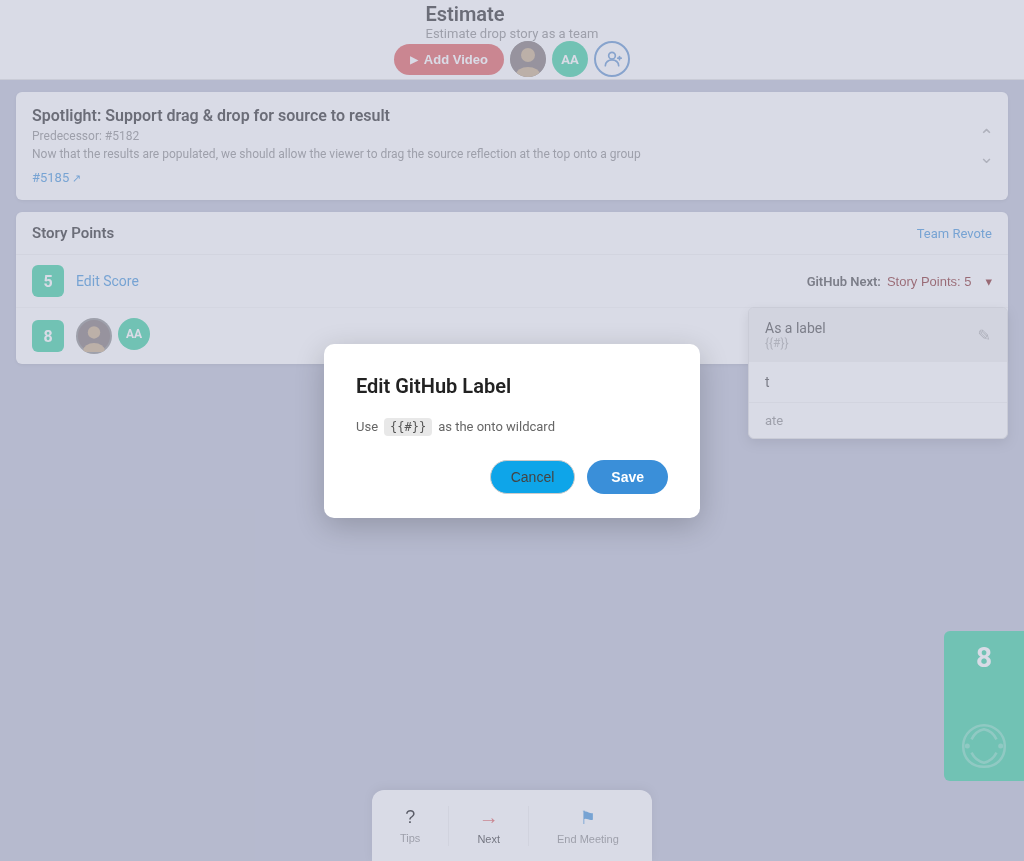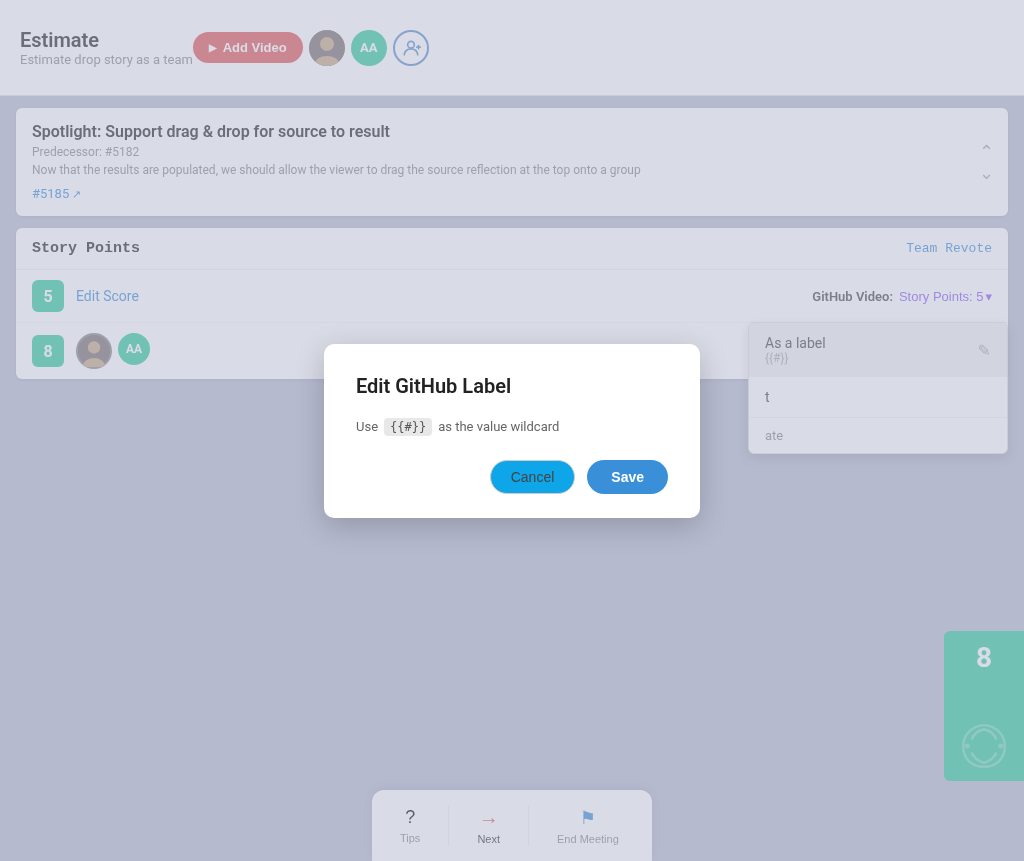--- a/index.html
+++ b/index.html
@@ -8,27 +8,28 @@
       background: #b8bcd0;
       width: 1024px;
       height: 861px;
       overflow: hidden;
       position: relative;
     }
 
     
     .header {
       background: #fff;
-      padding: 28px 20px;
+      padding: 2px 20px;
       display: flex;
       align-items: center;
       justify-content: flex-start;
       border-bottom: 1px solid #e0e0e0;
       position: relative;
       z-index: 1;
+      flex-direction: column;
     }
     .header-left h1 {
       font-size: 20px;
       font-weight: 600;
       color: #222;
     }
     .header-left p {
       font-size: 13px;
       color: #888;
     }
@@ -133,21 +134,20 @@
       box-shadow: 0 1px 3px rgba(0,0,0,0.1);
       overflow: visible;
       position: relative;
     }
     .sp-header {
       display: flex;
       align-items: center;
       justify-content: space-between;
       padding: 12px 16px;
       border-bottom: 1px solid #f0f0f0;
-      font-family: Liberation Mono, monospace;
     }
     .sp-title {
       font-size: 15px;
       font-weight: 600;
       color: #222;
     }
     .team-revote {
       color: #3a8fd9;
       font-size: 13px;
       cursor: pointer;
@@ -190,24 +190,24 @@
       color: #444;
     }
     .github-label-text {
       font-weight: 600;
     }
     .github-dropdown-btn {
       background: transparent;
       border: none;
       cursor: pointer;
       font-size: 13px;
-      color: #8b5cf6;
-      display: flex;
-      align-items: center;
-      gap: 2px;
+      color: #7f1d1d;
+      display: flex;
+      align-items: center;
+      gap: 14px;
     }
 
     
     .dropdown-popup {
       position: absolute;
       right: 0;
       top: 100%;
       background: #fff;
       border: 1px solid #e0e0e0;
       border-radius: 6px;
@@ -464,21 +464,21 @@
 <div class="story-points-section">
   <div class="sp-header">
     <span class="sp-title">Story Points</span>
     <span class="team-revote">Team Revote</span>
   </div>
 
   <div class="score-row">
     <div class="score-badge">5</div>
     <a class="edit-score-link" href="#">Edit Score</a>
     <div class="github-label-area">
-      <span class="github-label-text">GitHub Video:</span>
+      <span class="github-label-text">GitHub Next:</span>
       <button class="github-dropdown-btn">
         <span>Story Points: 5</span>
         <span>▾</span>
       </button>
     </div>
 
     <div class="dropdown-popup">
       <div class="dropdown-item selected">
         <div>
           <div>As a label</div>
@@ -537,20 +537,20 @@
     <span class="bottom-btn-label">End Meeting</span>
   </button>
 </div>
 
 <div class="modal-overlay">
   <div class="modal">
     <div class="modal-title">Edit GitHub Label</div>
     <div class="modal-hint">
       <span>Use</span>
       <span class="wildcard-badge">{{#}}</span>
-      <span>as the value wildcard</span>
+      <span>as the onto wildcard</span>
     </div>
     <div class="modal-actions">
       <button class="cancel-btn">Cancel</button>
       <button class="save-btn">Save</button>
     </div>
   </div>
 </div>
 
 </body></html>

